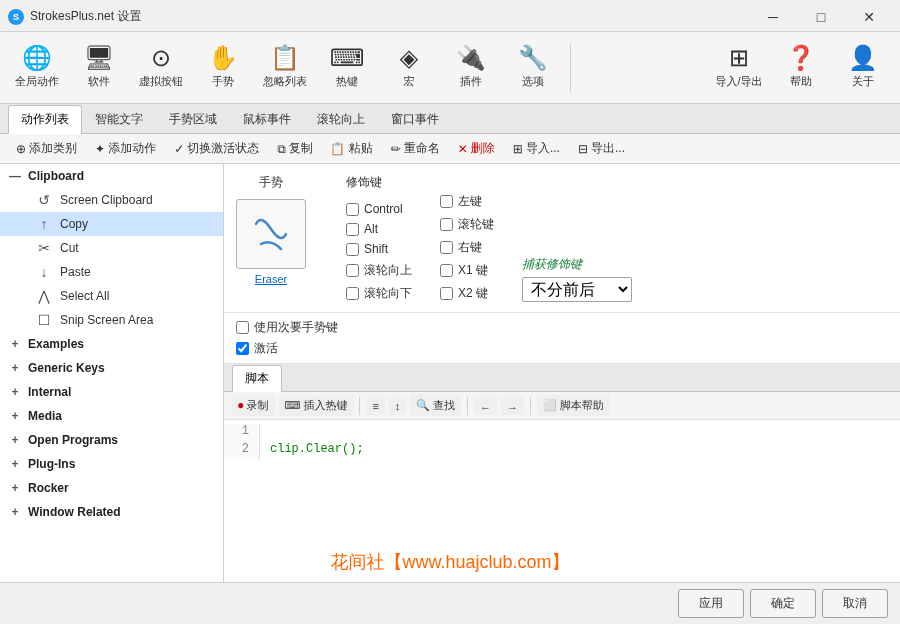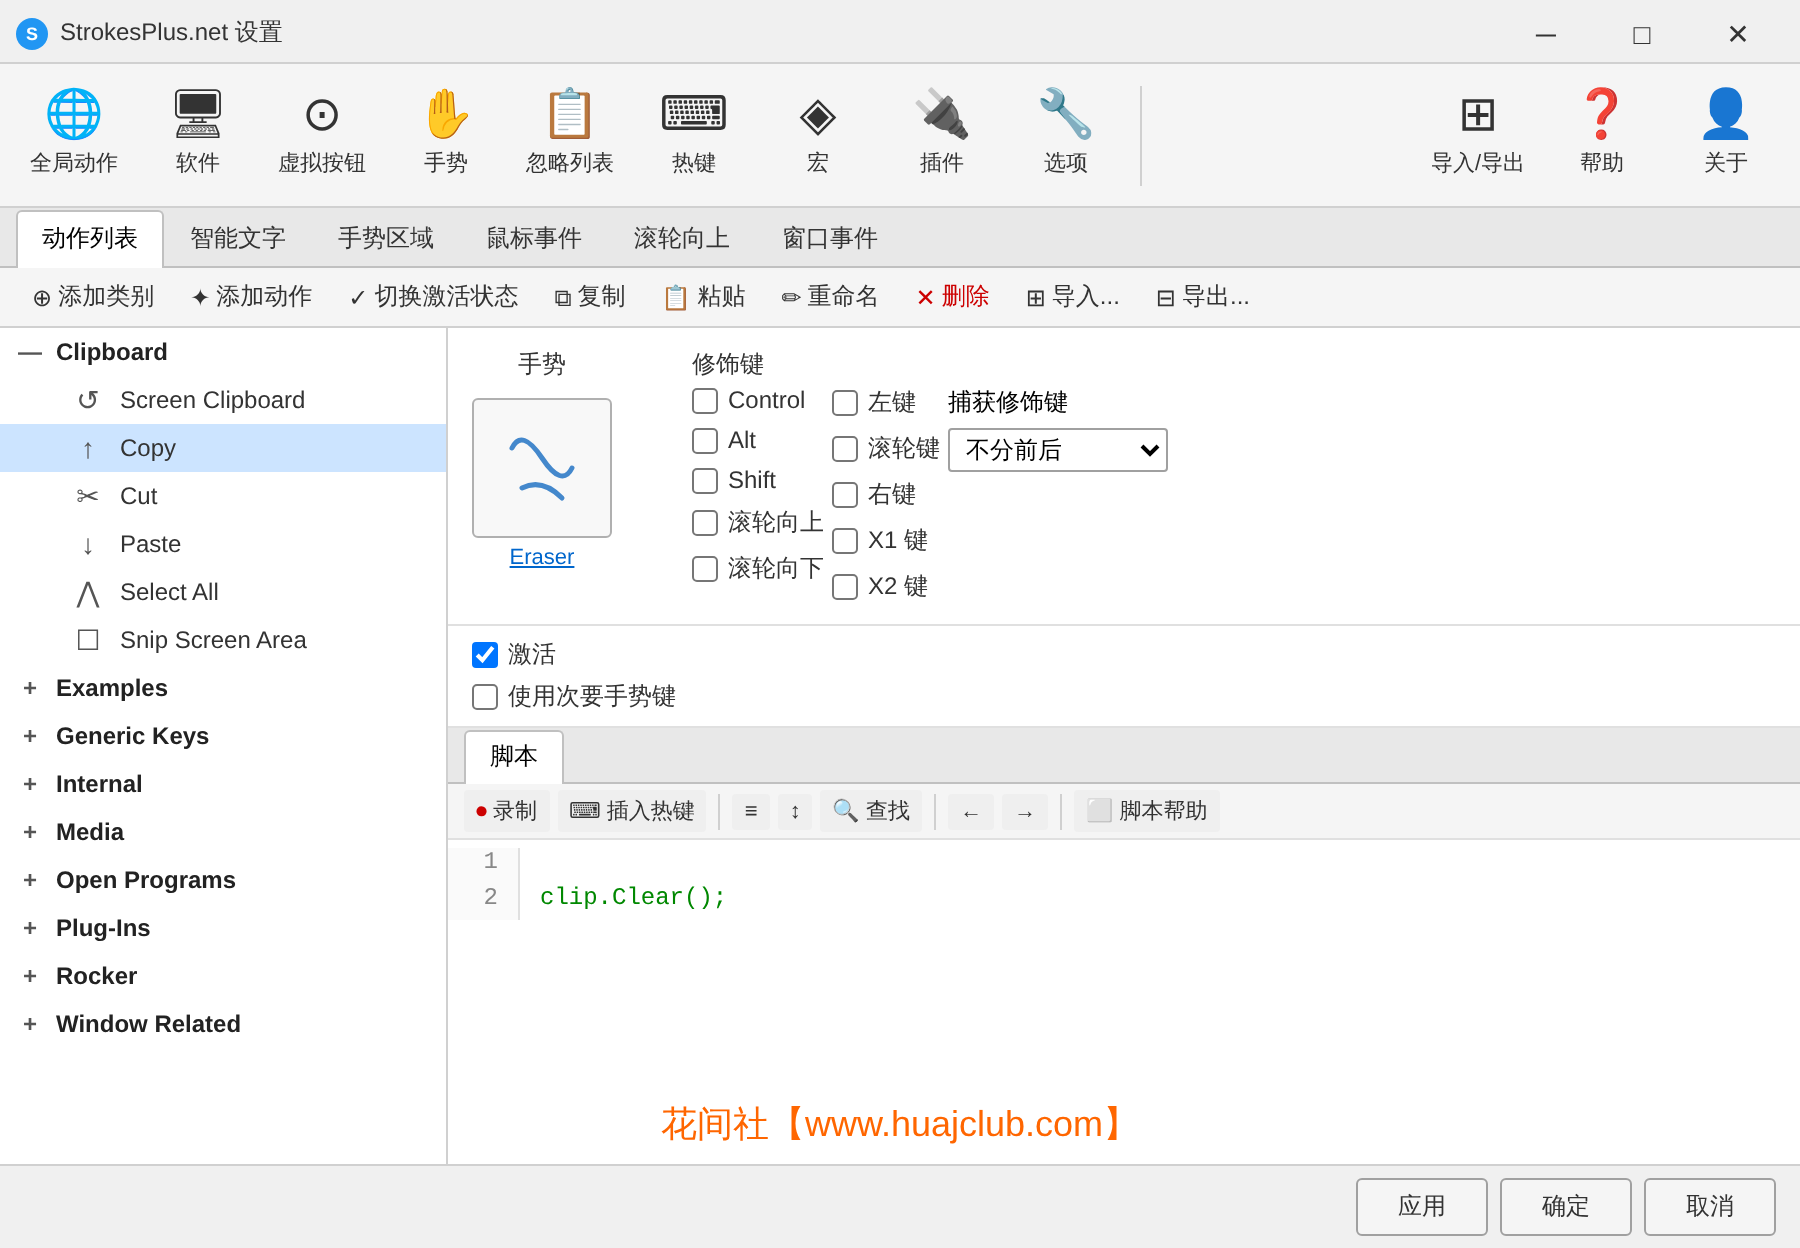--- a/index.html
+++ b/index.html
@@ -267,25 +267,26 @@
       height: 13px;
     }
 
     .capture-area {
       display: flex;
       flex-direction: column;
       gap: 4px;
     }
     .capture-label {
       font-size: 12px;
-      color: #000000;
+      color: #15803d;
+      font-style: italic;
     }
     .capture-select {
       padding: 2px 4px;
-      font-size: 12px;
+      font-size: 16px;
       border: 1px solid #a0a0a0;
       border-radius: 2px;
       background: white;
       width: 110px;
     }
 
     
     .extra-options {
       padding: 6px 12px;
       display: flex;
@@ -616,21 +617,21 @@
             <path d="M 15 20 Q 20 10 30 25 Q 40 40 45 30" stroke="#4488cc" stroke-width="2.5" fill="none" stroke-linecap="round"></path>
             <path d="M 20 40 Q 30 35 40 45" stroke="#4488cc" stroke-width="2.5" fill="none" stroke-linecap="round"></path>
           </svg>
         </div>
         <span class="gesture-label">Eraser</span>
       </div>
 
       <div class="modifier-area">
         <div style="flex:1;">
           <div class="modifier-title">修饰键</div>
-          <div style="display:flex; gap:4px;">
+          <div style="display:flex; gap:28px;align-items:flex-end;">
             <div class="modifier-col">
               <div class="checkbox-row">
                 <input type="checkbox" style="">
                 <span>Control</span>
               </div>
               <div class="checkbox-row">
                 <input type="checkbox" style="">
                 <span>Alt</span>
               </div>
               <div class="checkbox-row">
@@ -676,26 +677,26 @@
                 <option>后</option>
               </select>
             </div>
           </div>
         </div>
       </div>
     </div>
 
     <div class="extra-options">
       <div class="checkbox-row">
+        <input type="checkbox" style="">
+        <span>使用次要手势键</span>
+      </div>
+      <div class="checkbox-row">
         <input type="checkbox" checked="" style="">
         <span>激活</span>
-      </div>
-      <div class="checkbox-row">
-        <input type="checkbox" style="">
-        <span>使用次要手势键</span>
       </div>
     </div>
 
     <div class="script-section">
       <div class="script-tab-bar">
         <div class="script-tab active">脚本</div>
       </div>
       <div class="script-toolbar">
         <button class="script-tool-btn">
           <span style="color:#cc0000;">⏺</span>

